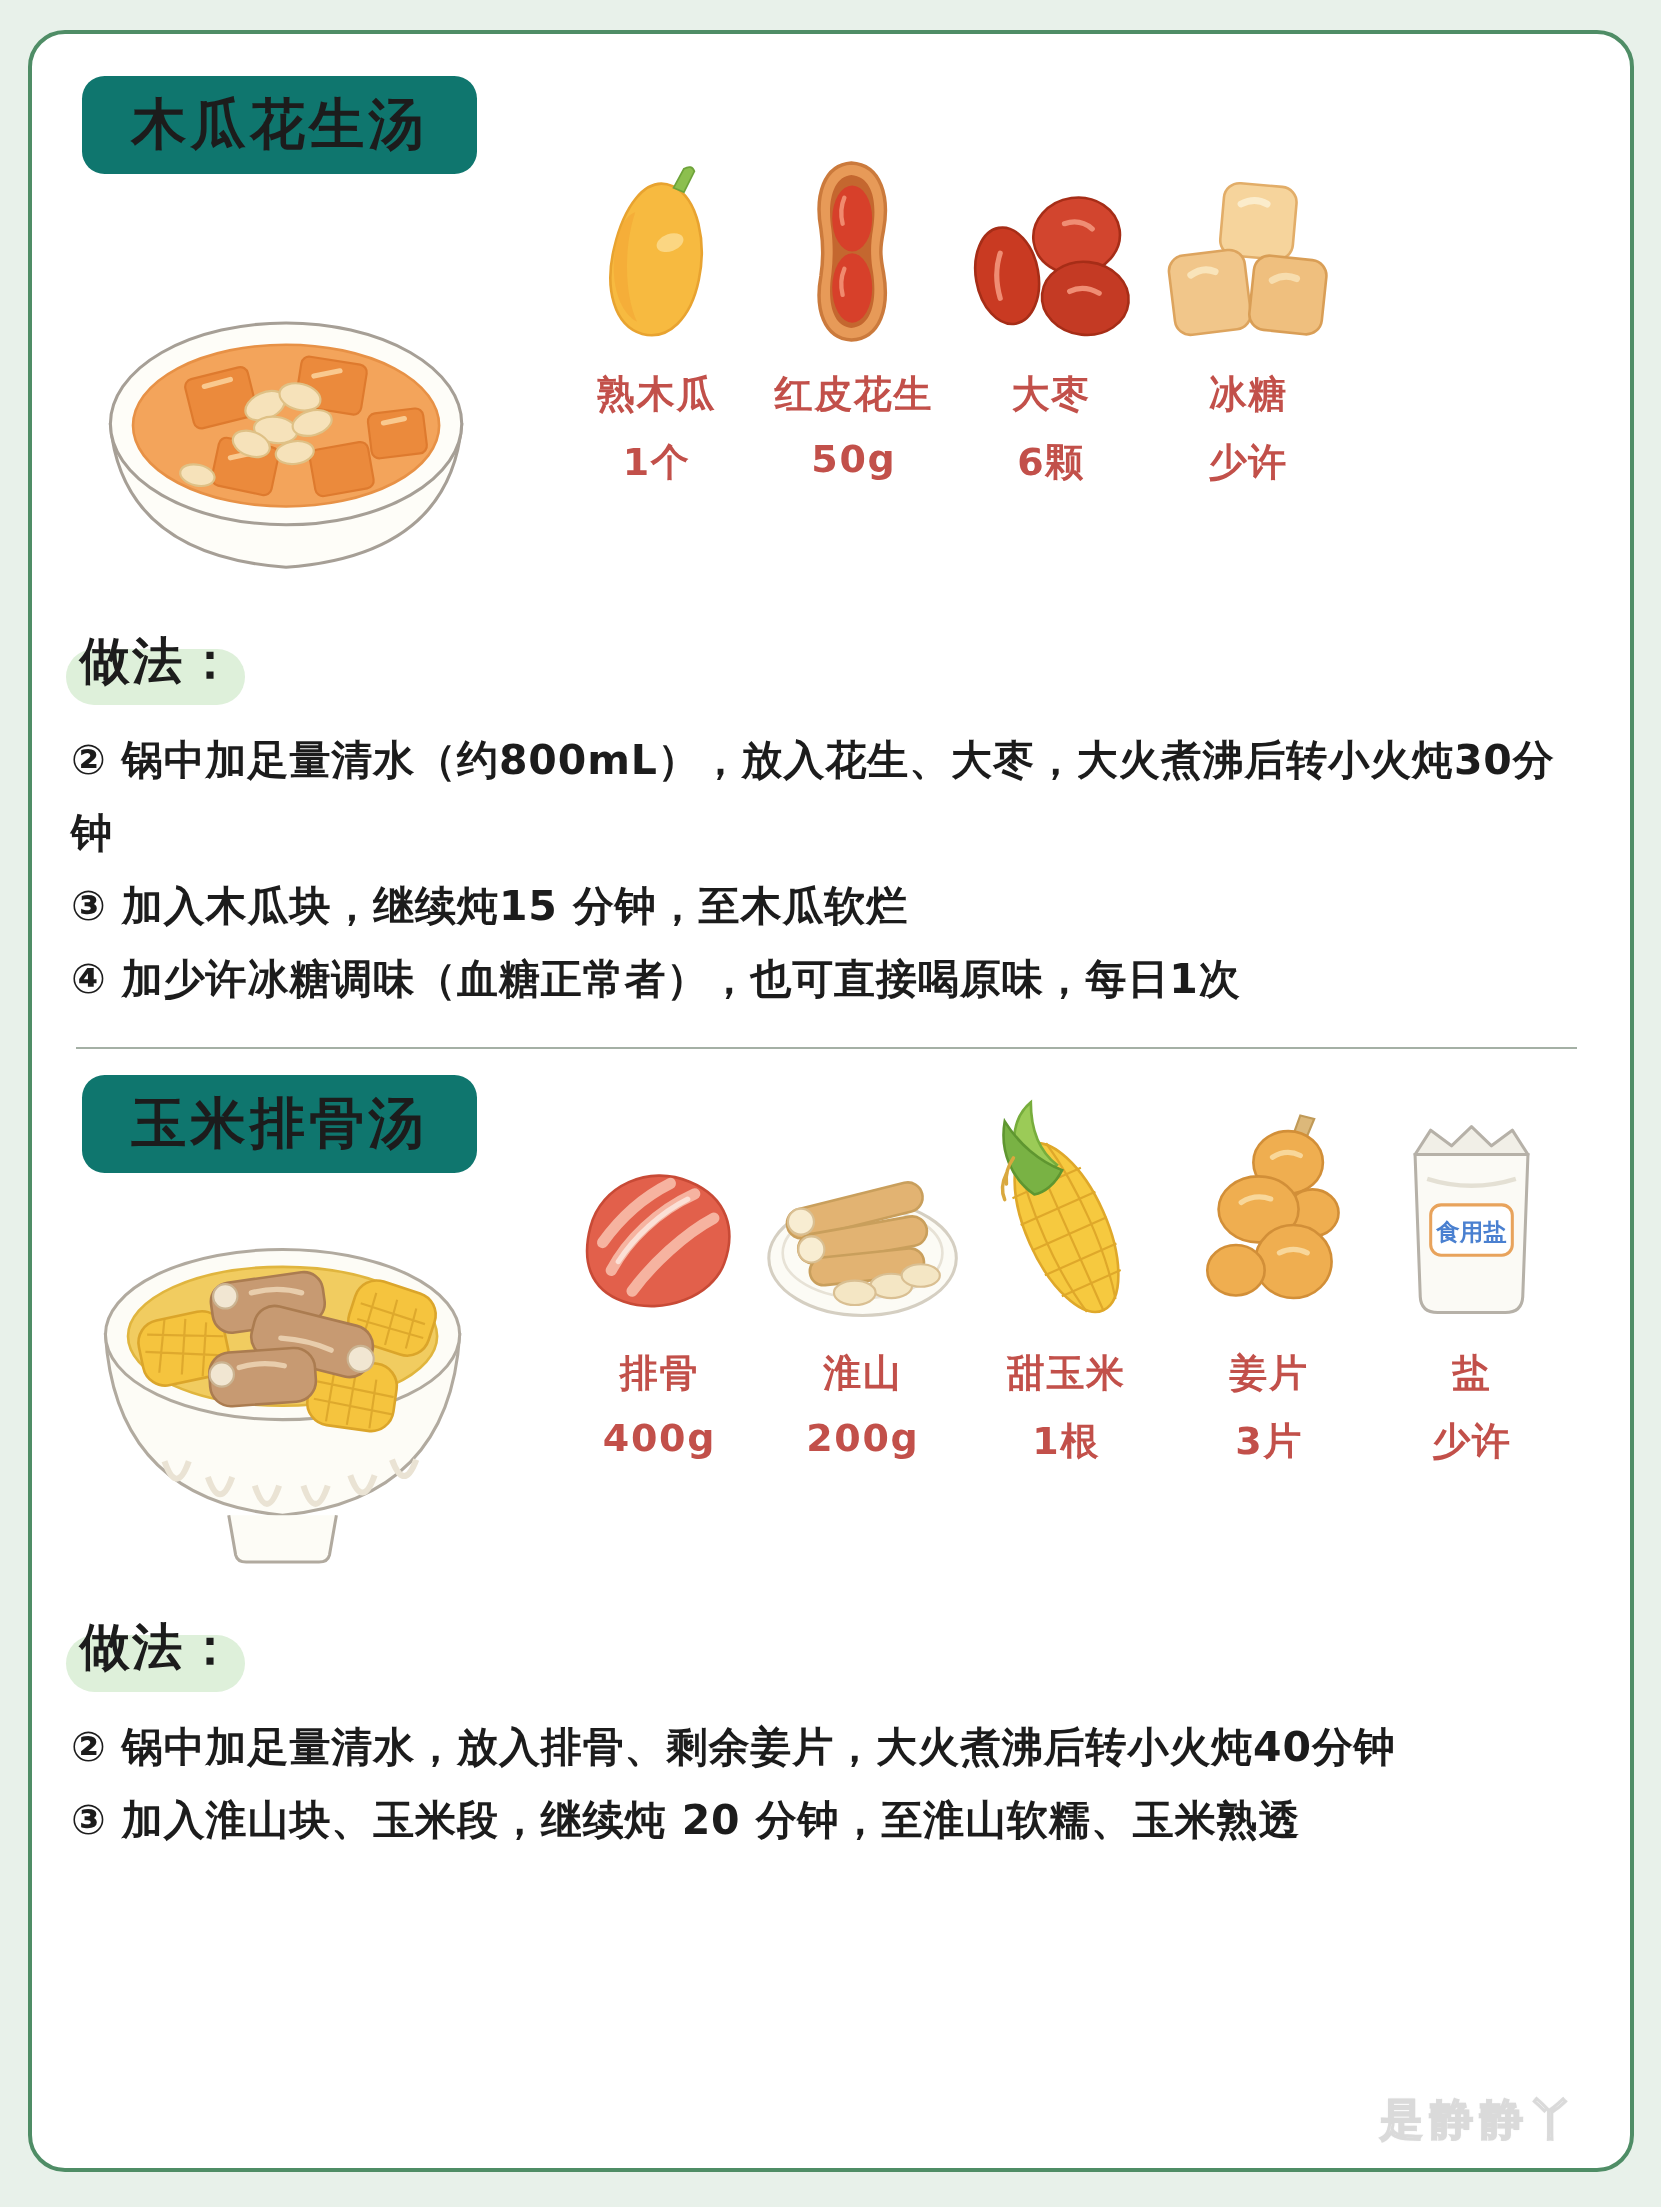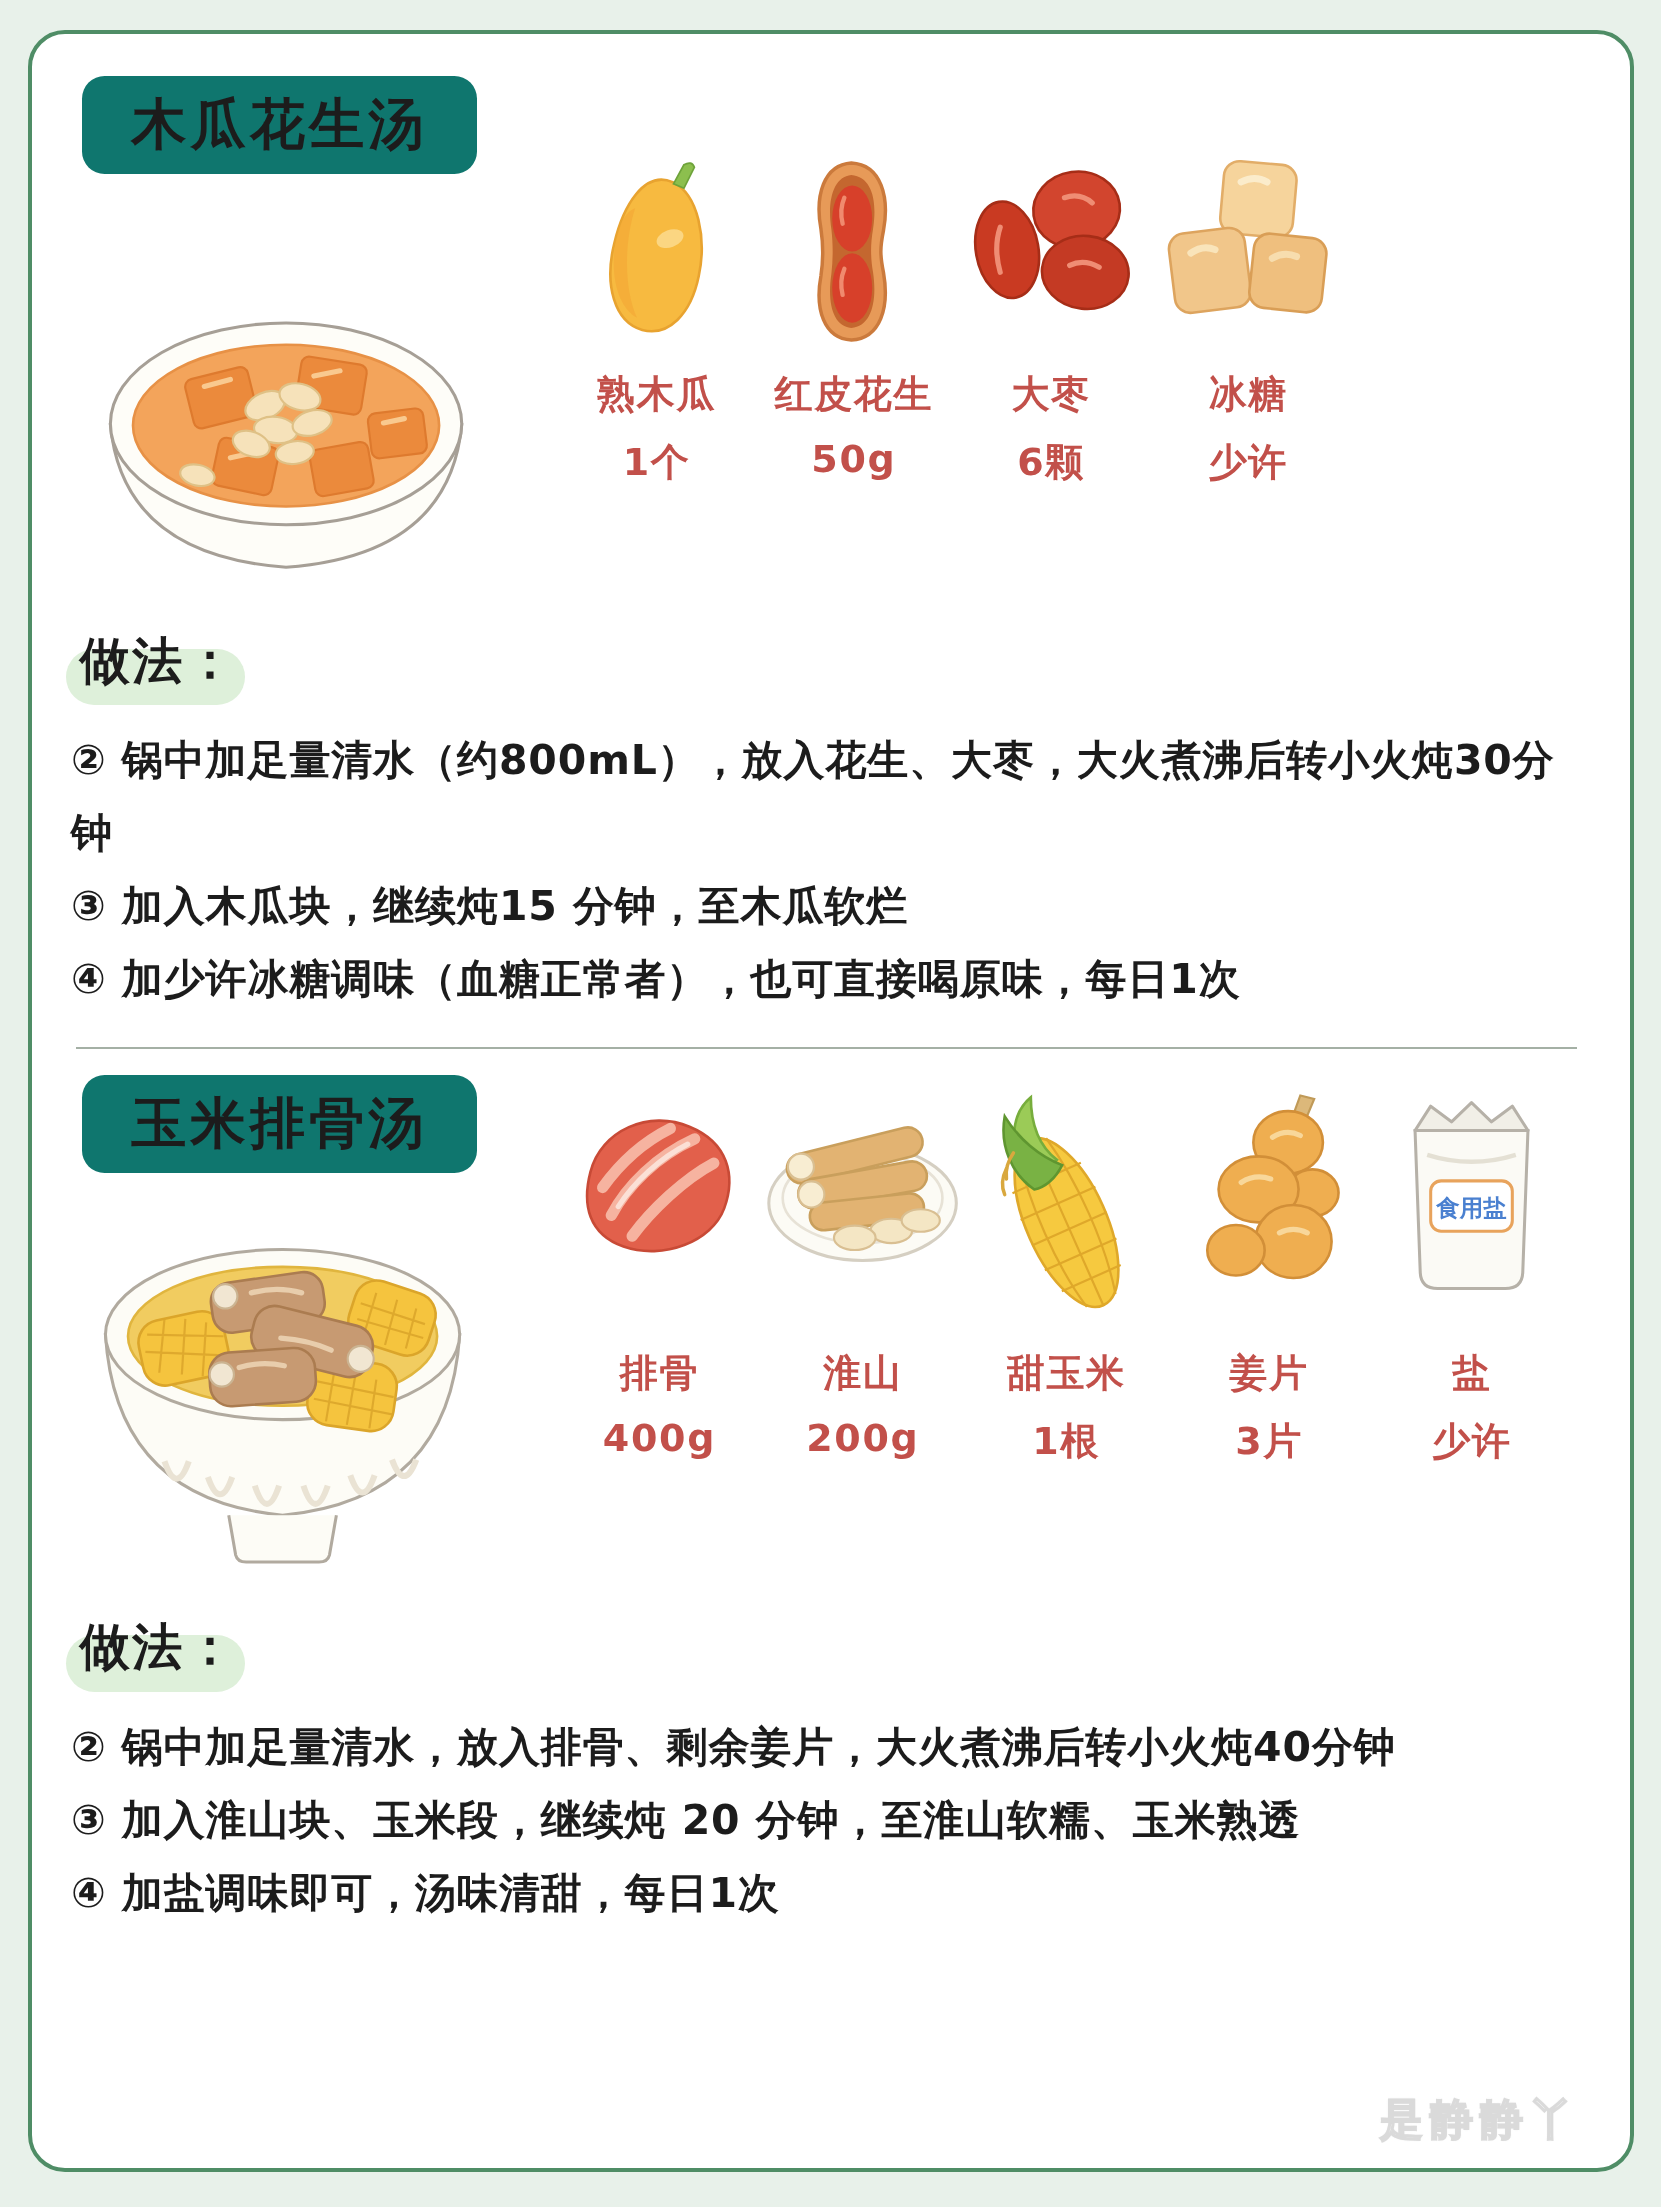--- a/index.html
+++ b/index.html
@@ -30,21 +30,21 @@
     letter-spacing:4.3px;
     margin-left:11.3px;
     white-space:nowrap;
   }
   .bowl-wrap { margin-top:122px; margin-left:22px; }
   .r2 .bowl-wrap { margin-top:40px; margin-left:10.4px; }
   .ingredients { flex:1; display:flex; padding-top:80px; }
   .r1 .ingredients { padding-right:235px; }
   .r2 .ingredients { padding-top:17.4px; padding-right:8.7px; }
   .ingredient { flex:1; display:flex; flex-direction:column; align-items:center; }
-  .ing-art { height:191px; display:flex; justify-content:center; }
+  .ing-art { height:191px; display:flex; align-items:flex-end; justify-content:center; }
   .r2 .ing-art { height:233px; }
   .ing-name { margin-top:22.6px; font-size:38px; font-weight:600; color:#c2504a; letter-spacing:1.7px; }
   .ing-qty  { margin-top:17.4px; font-size:38px; font-weight:600; color:#c2504a; letter-spacing:1.7px; }
   .method { margin-top:42px; }
   .r2 .method { margin-top:29.5px; }
   .method-label {
     display:inline-block; position:relative; z-index:0;
     font-size:50px; font-weight:900; letter-spacing:2.6px;
     margin-left:8.7px;
   }
@@ -316,20 +316,19 @@
           <div class="ing-name">盐</div>
           <div class="ing-qty">少许</div>
         </div>
       </div>
     </div>
     <div class="method">
       <span class="method-label">做法：</span>
       <div class="steps">
         <p class="step">② 锅中加足量清水，放入排骨、剩余姜片，大火煮沸后转小火炖40分钟</p>
         <p class="step">③ 加入淮山块、玉米段，继续炖 20 分钟，至淮山软糯、玉米熟透</p>
-        <p class="step">④ 加盐调味即可，汤味清甜，每日1次</p>
       </div>
     </div>
   </section>
 
   <div class="watermark">是静静丫</div>
 </div>
 
 
 </body></html>

